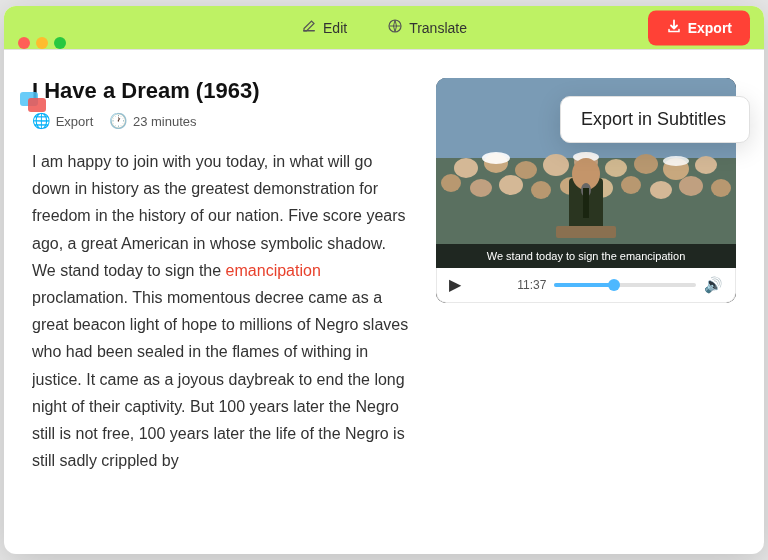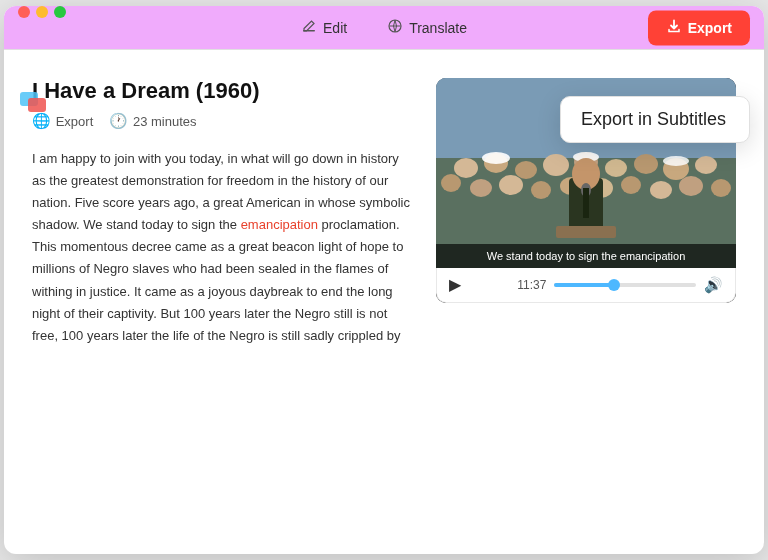--- a/index.html
+++ b/index.html
@@ -23,24 +23,24 @@
       box-shadow: 0 8px 40px rgba(0,0,0,0.18);
       display: flex;
       flex-direction: column;
       overflow: hidden;
       position: relative;
     }
 
     
     .title-bar {
       height: 44px;
-      background: #f0abfc;
+      background: #bef264;
       border-bottom: 1px solid #e0e0e0;
       display: flex;
-      align-items: flex-start;
+      align-items: flex-end;
       padding: 0 14px;
       flex-shrink: 0;
       position: relative;
     }
 
     .traffic-lights {
       display: flex;
       gap: 6px;
     }
 
@@ -181,21 +181,21 @@
       gap: 5px;
       font-size: 13px;
       color: #555;
     }
 
     .meta-icon {
       font-size: 15px;
     }
 
     .doc-body {
-      font-size: 13px;
+      font-size: 16px;
       line-height: 1.7;
       color: #333;
       overflow: hidden;
     }
 
     .highlight {
       color: #e8412c;
     }
 
     
@@ -373,21 +373,21 @@
     </div>
   </div>
 
   <div class="dropdown-menu">
     <div class="dropdown-item">Export in Subtitles</div>
   </div>
 
   <div class="content-area">
 
     <div class="text-panel">
-      <div class="doc-title">I Have a Dream (1960)</div>
+      <div class="doc-title">I Have a Dream (1963)</div>
 
       <div class="doc-meta">
         <div class="meta-item">
           <span class="meta-icon">🌐</span>
           <span>Export</span>
         </div>
         <div class="meta-item">
           <span class="meta-icon">🕐</span>
           <span>23 minutes</span>
         </div>

